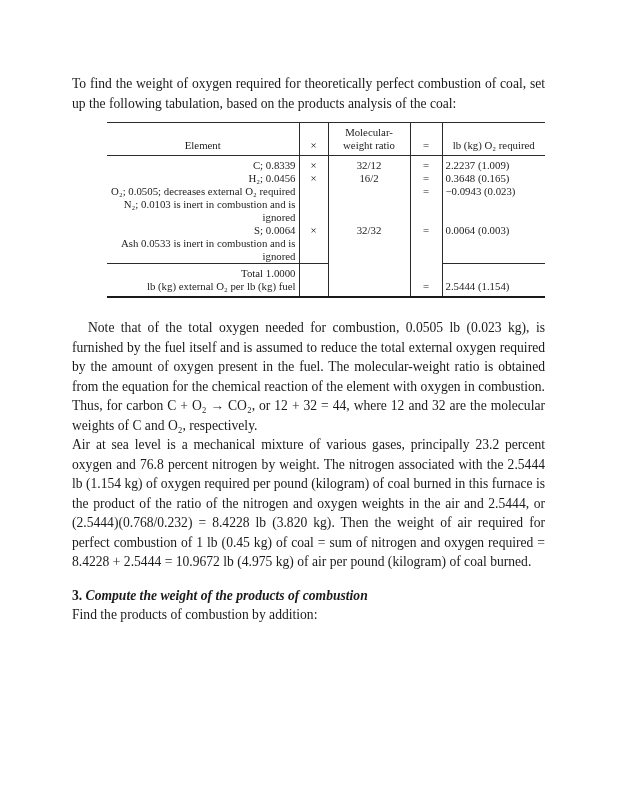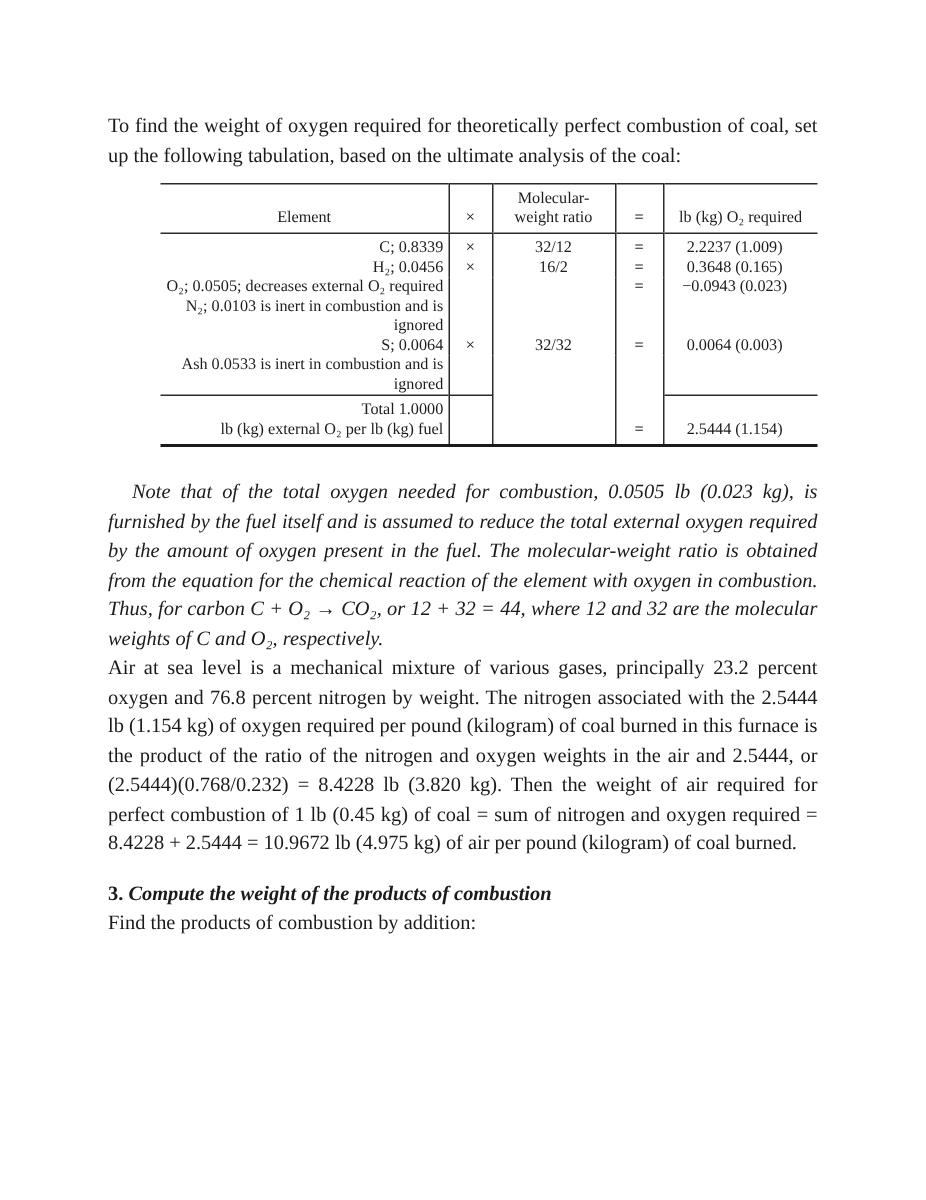--- a/index.html
+++ b/index.html
@@ -11,21 +11,21 @@
     color: #1a1a1a;
     position: relative;
     overflow: hidden;
   }
   .page {
     padding: 74px 72px 0 72px;
     font-size: 13.6px;
     line-height: 19.5px;
   }
   p.body-para { text-align: justify; }
-  p.indented { text-indent: 16px; font-style: italic; }
+  p.indented { text-indent: 16px; }
 
   
   .tab-wrap { margin: 9px 0 20px 35px; }
   table.comb-table {
     width: 438px;
     table-layout: fixed;
     border-collapse: collapse;
     border-top: 1px solid #2b2b2b;
     border-bottom: 2px solid #1a1a1a;
     font-size: 10.8px;
@@ -52,21 +52,21 @@
     padding: 3px 2px 3px;
     border-bottom: 1px solid #2b2b2b;
   }
   .comb-table tbody tr:first-child td { padding-top: 3px; }
   .comb-table td.el {
     text-align: right;
     padding-left: 12px;
     text-indent: -8px;
   }
   .comb-table td.ctr { text-align: center; }
-  .comb-table td.num { text-align: center; padding-right: 11px; }
+  .comb-table td.num { text-align: left; padding-right: 11px; }
 
   .comb-table tfoot td { vertical-align: bottom; padding-bottom: 3px; }
   .comb-table tfoot td.rule-above { border-top: 1px solid #2b2b2b; }
   .comb-table tfoot td.el { padding-top: 3px; text-indent: 0; padding-left: 4px; }
   .comb-table tfoot .tot-line { display: block; }
 
   
   .sec-heading {
     margin-top: 14px;
     font-size: 13.6px;
@@ -74,21 +74,21 @@
     font-weight: bold;
   }
   .sec-heading .sec-num { font-style: normal; }
   .sec-heading .sec-title { font-style: italic; }
 </style>
 </head>
 <body>
 
 <div class="page">
 
-  <p class="body-para">To find the weight of oxygen required for theoretically perfect combustion of coal, set up the following tabulation, based on the ultimate analysis of the coal:</p>
+  <p class="body-para">To find the weight of oxygen required for theoretically perfect combustion of coal, set up the following tabulation, based on the products analysis of the coal:</p>
 
   <div class="tab-wrap">
     <table class="comb-table">
       <colgroup>
         <col class="c-element">
           <col class="c-times">
           <col class="c-ratio">
           <col class="c-equals">
           <col class="c-required">
       </colgroup>

